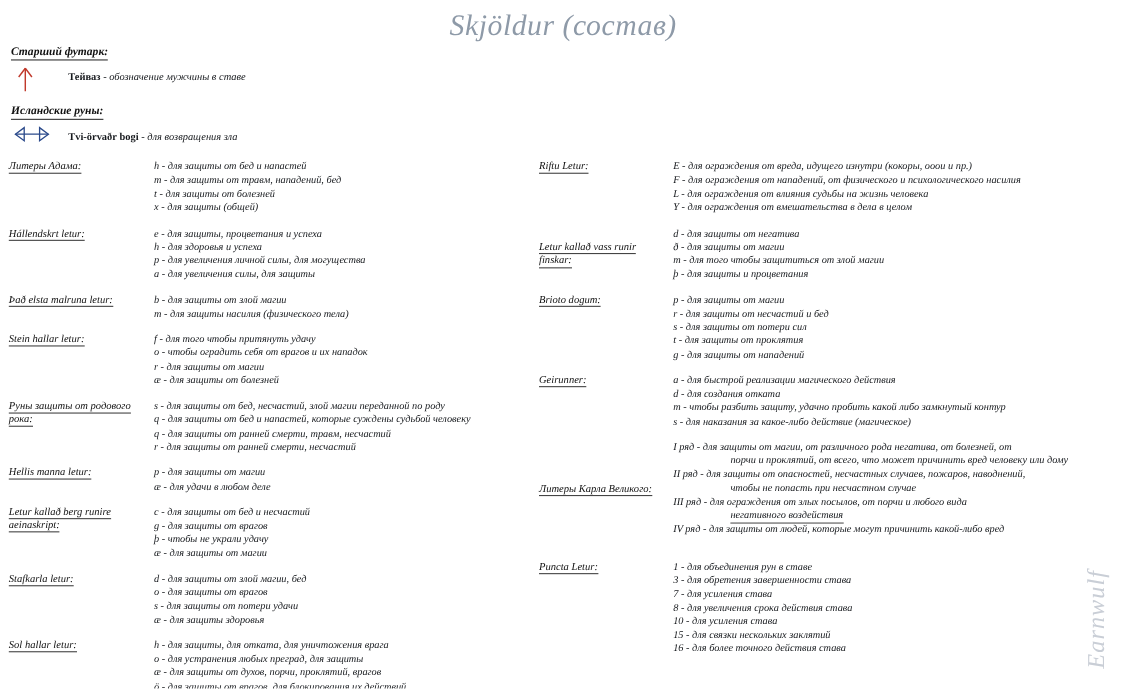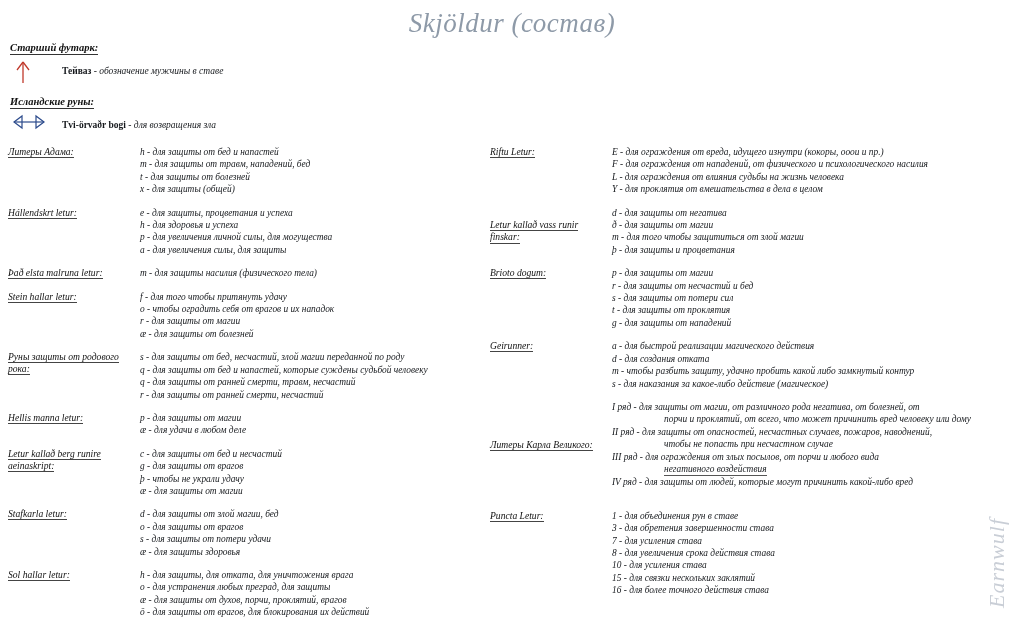--- a/index.html
+++ b/index.html
@@ -172,20 +172,21 @@
         <div class="entry-lines">
           <div>e - для защиты, процветания и успеха</div>
           <div>h - для здоровья и успеха</div>
           <div>p - для увеличения личной силы, для могущества</div>
           <div>a - для увеличения силы, для защиты</div>
         </div>
       </div>
       <div class="entry" style="margin-bottom: 11px;">
         <div class="entry-label" style="width: 132px;"><span class="u">Það elsta malruna letur:</span><br></div>
         <div class="entry-lines">
+          <div>b - для защиты от злой магии</div>
           <div>m - для защиты насилия (физического тела)</div>
         </div>
       </div>
       <div class="entry" style="margin-bottom: 11px;">
         <div class="entry-label" style="width: 132px;"><span class="u">Stein hallar letur:</span><br></div>
         <div class="entry-lines">
           <div>f - для того чтобы притянуть удачу</div>
           <div>o - чтобы оградить себя от врагов и их нападок</div>
           <div>r - для защиты от магии</div>
           <div>æ - для защиты от болезней</div>
@@ -236,21 +237,21 @@
       </div>
     </div>
 
   <div class="col col-right" id="right-col">
       <div class="entry" style="margin-bottom: 11px;">
         <div class="entry-label" style="width: 122px;"><span class="u">Riftu Letur:</span><br></div>
         <div class="entry-lines">
           <div>E - для ограждения от вреда, идущего изнутри (кокоры, ооои и пр.)</div>
           <div>F - для ограждения от нападений, от физического и психологического насилия</div>
           <div>L - для ограждения от влияния судьбы на жизнь человека</div>
-          <div>Y - для проклятия от вмешательства в дела в целом</div>
+          <div>Y - для ограждения от вмешательства в дела в целом</div>
         </div>
       </div>
       <div class="entry" style="margin-bottom: 11px; align-items: center;">
         <div class="entry-label" style="width: 122px;"><span class="u">Letur kallað vass runir</span><br><span class="u">finskar:</span><br></div>
         <div class="entry-lines">
           <div>d - для защиты от негатива</div>
           <div>ð - для защиты от магии</div>
           <div>m - для того чтобы защититься от злой магии</div>
           <div>þ - для защиты и процветания</div>
         </div>

